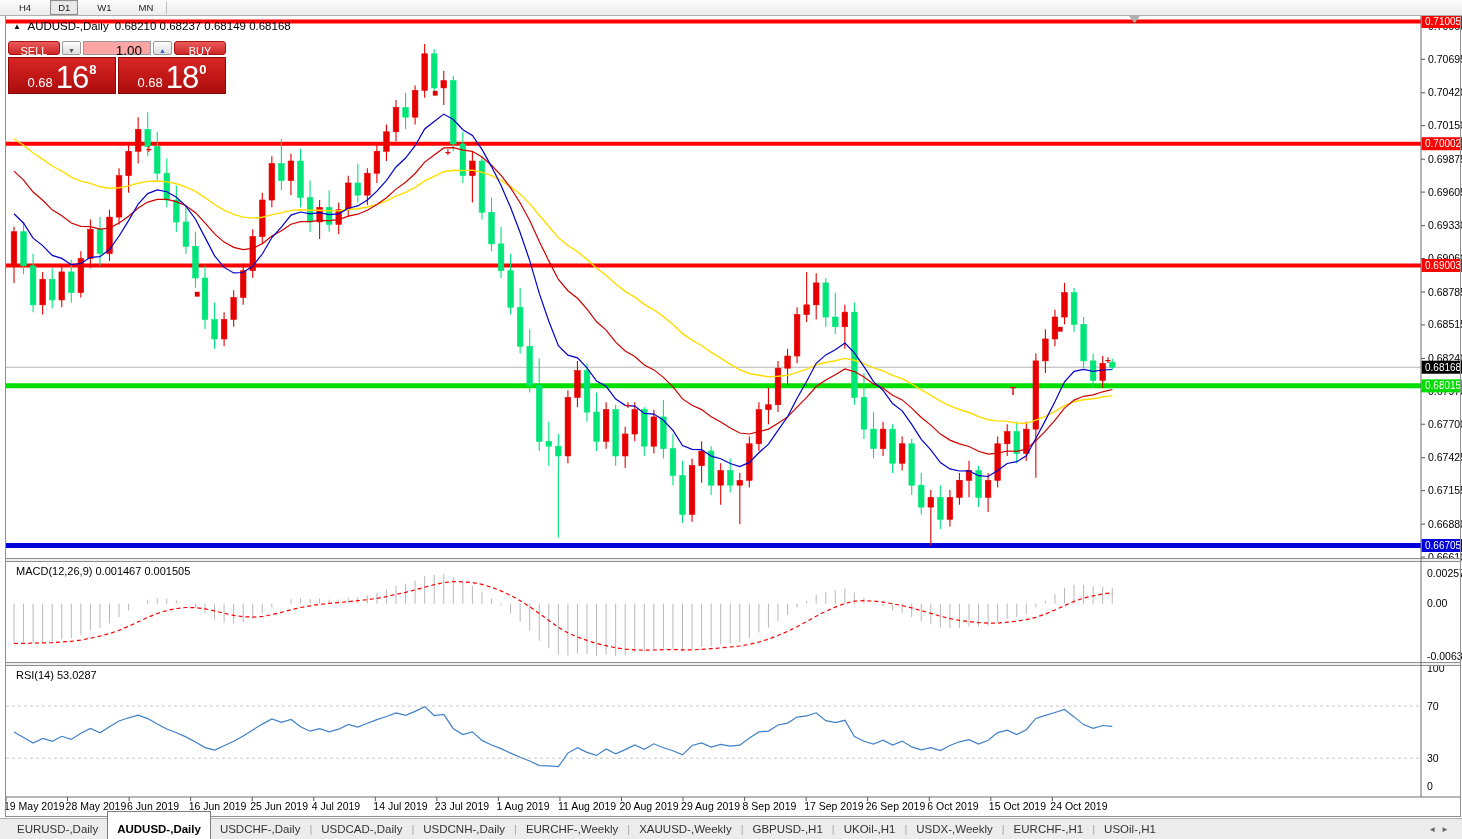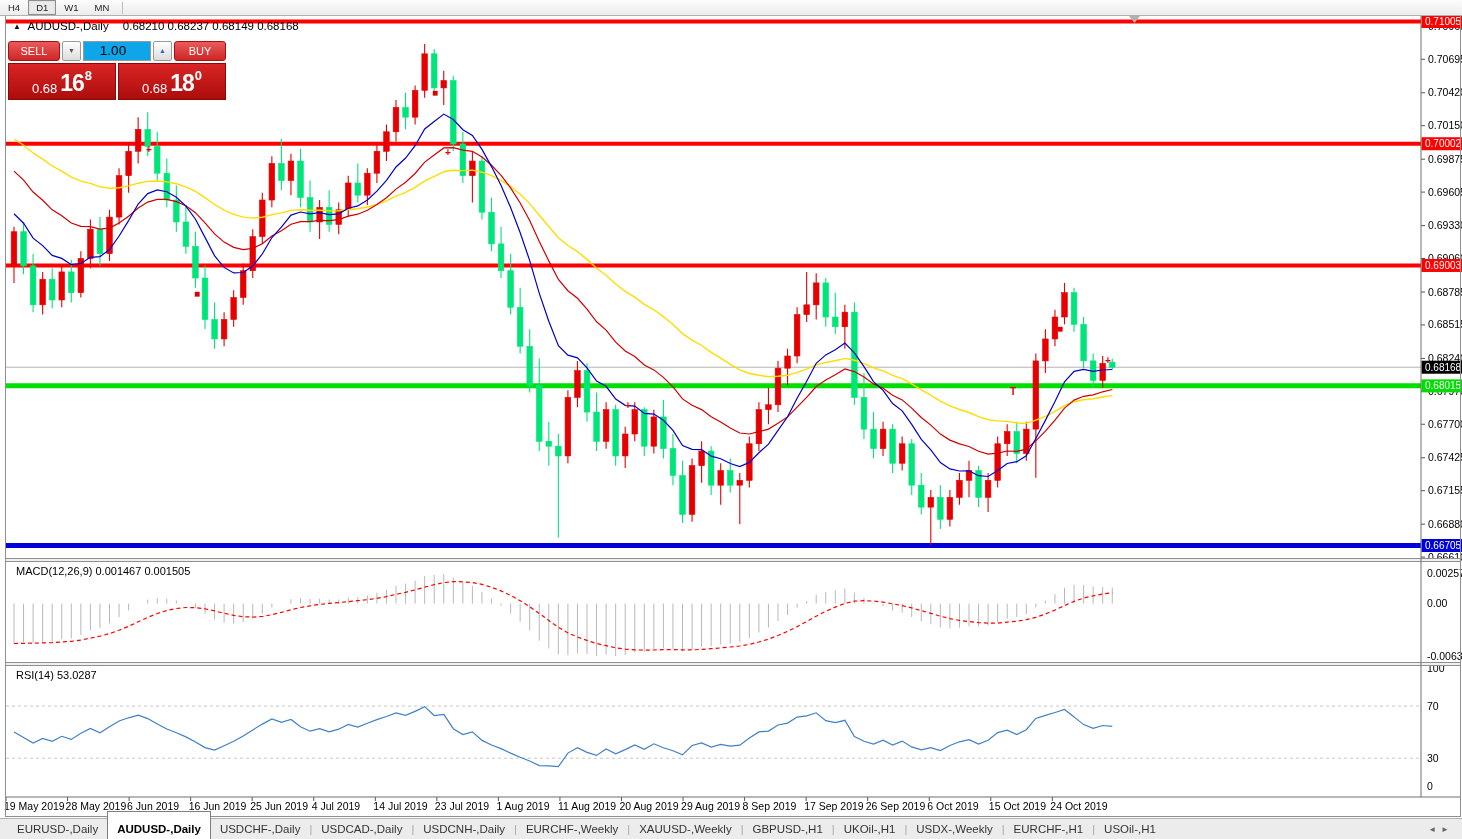--- a/index.html
+++ b/index.html
@@ -2,42 +2,42 @@
 <html><head>
 <meta charset="utf-8">
 <style>
   html,body{margin:0;padding:0}
   body{width:1462px;height:839px;position:relative;overflow:hidden;background:#fff;
        font-family:"Liberation Sans",sans-serif;-webkit-font-smoothing:antialiased}
   
   .toolbar{position:absolute;left:0;top:0;width:1462px;height:15px;
     background:linear-gradient(#fcfcfc,#ececec);border-bottom:1px solid #b0b0b0;
     display:flex;align-items:center;font-size:9.5px;color:#222;z-index:5}
-  .tf{padding:0 7px;height:13px;line-height:13px;margin-left:0;border:1px solid transparent;cursor:default}
+  .tf{padding:0 7px;height:13px;line-height:13px;margin-left:11px;border:1px solid transparent;cursor:default}
   .tf.active{background:#eaeaea;border:1px solid #8f8f8f;box-shadow:inset 0 0 2px #cfcfcf}
   .tb-sep{width:1px;height:12px;background:#bdbdbd;margin:0 5px}
   
   .chart-title{position:absolute;left:13px;top:20px;font-size:11.5px;color:#000;z-index:4;white-space:nowrap}
   .chart-title .tri{font-size:8px;margin-right:4px;vertical-align:1px;color:#111}
-  .chart-title .ohlc{margin-left:11px}
+  .chart-title .ohlc{margin-left:3px}
   
   .panel{position:absolute;left:8px;top:41px;width:218px;z-index:4}
-  .row1{display:flex;height:20px;gap:2px}
+  .row1{display:flex;height:14px;gap:2px}
   .btn-sell,.btn-buy{width:50px;background:linear-gradient(#ea5a5a,#cf2626);color:#fff;
      font-size:11px;text-align:center;line-height:19px;border:1px solid #a51212;border-radius:3px}
   .vol-btn{width:17px;background:linear-gradient(#ffffff,#dcdcdc);border:1px solid #9a9a9a;
      font-size:7px;text-align:center;line-height:17px;color:#555;border-radius:2px}
   .vol-btn.up{color:#3366cc}
-  .vol{flex:1;background:#0ea5e9;border:1px solid #9a9a9a;font-size:13.5px;color:#000;
-     text-align:center;padding-right:8px;line-height:18px}
+  .vol{flex:1;background:#fca5a5;border:1px solid #9a9a9a;font-size:13.5px;color:#000;
+     text-align:right;padding-right:8px;line-height:18px}
   .row2{display:flex;margin-top:2px;height:37px;gap:2px}
   .pbox{flex:1;background:linear-gradient(#d92525,#ad0c0c);border:1px solid #8f0808;color:#fff;
      display:flex;align-items:flex-end;justify-content:center;padding-bottom:3px}
   .psmall{font-size:13px;font-weight:normal;margin-right:3px;line-height:14px}
-  .pbig{font-size:23px;font-weight:bold;line-height:25px;letter-spacing:-1px}
+  .pbig{font-size:31px;font-weight:normal;line-height:25px;letter-spacing:-1px}
   .psup{font-size:13px;font-weight:bold;line-height:12px;margin-left:1px;transform:translateY(-14px)}
   
   .ind-label{position:absolute;left:16px;font-size:11px;color:#000;z-index:4;white-space:nowrap}
   #macd-label{top:565px}
   #rsi-label{top:669px}
   
   #chart-svg{position:absolute;left:0;top:0;z-index:1}
   #chart-svg text{font-family:"Liberation Sans",sans-serif}
   .tick{font-size:10.5px;fill:#000}
   .badge{font-size:10px;fill:#fff}

